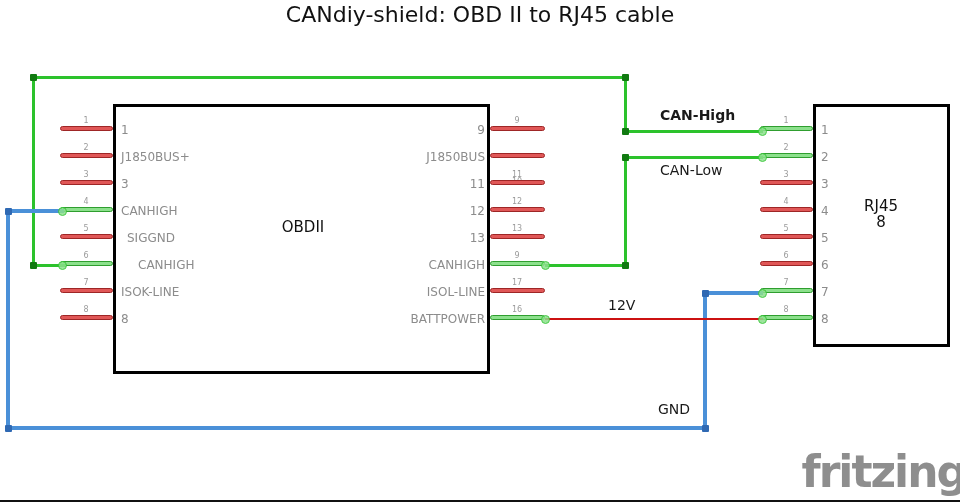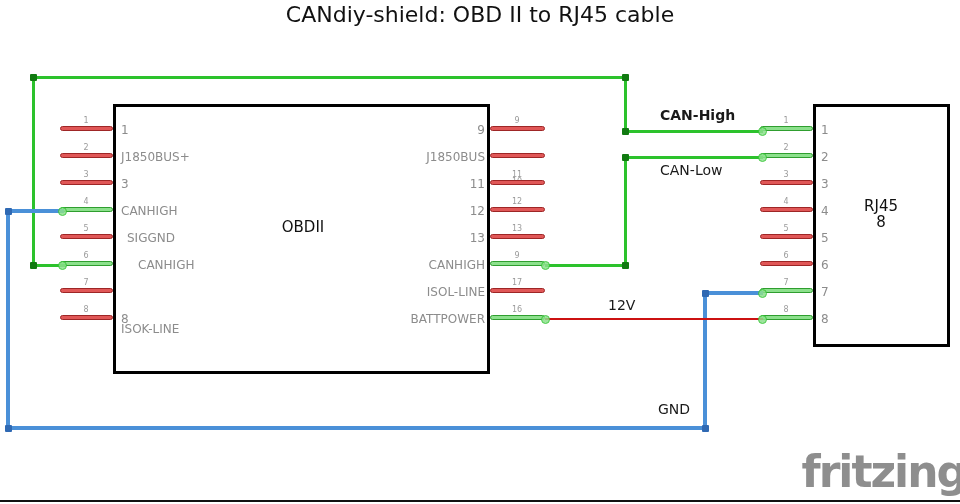--- a/index.html
+++ b/index.html
@@ -111,21 +111,21 @@
       <div class="pin-number" style="left: 74px; top: 197px;">4</div>
       <div class="pin-label" style="top: 203px; left: 121px;">CANHIGH</div>
       <div class="pin-stub stub-red" style="left: 60px; top: 234px; width: 53px;"></div>
       <div class="pin-number" style="left: 74px; top: 224px;">5</div>
       <div class="pin-label" style="top: 230px; left: 127px;">SIGGND</div>
       <div class="pin-stub stub-green" style="left: 60px; top: 261px; width: 53px;"></div>
       <div class="pin-number" style="left: 74px; top: 251px;">6</div>
       <div class="pin-label" style="top: 257px; left: 138px;">CANHIGH</div>
       <div class="pin-stub stub-red" style="left: 60px; top: 288px; width: 53px;"></div>
       <div class="pin-number" style="left: 74px; top: 278px;">7</div>
-      <div class="pin-label" style="top: 284px; left: 121px; margin-top: 37px;">ISOK-LINE</div>
+      <div class="pin-label" style="top: 284px; left: 121px;">ISOK-LINE</div>
       <div class="pin-stub stub-red" style="left: 60px; top: 315px; width: 53px;"></div>
       <div class="pin-number" style="left: 74px; top: 305px;">8</div>
       <div class="pin-label" style="top: 311px; left: 121px;">8</div>
     </div>
   <div id="obdii-right-pins">
       <div class="pin-stub stub-red" style="left: 490px; top: 126px; width: 55px;"></div>
       <div class="pin-number" style="left: 505px; top: 116px;">9</div>
       <div class="pin-label" style="top: 122px; right: 475px; text-align: right;">9</div>
       <div class="pin-stub stub-red" style="left: 490px; top: 153px; width: 55px;"></div>
       <div class="pin-number" style="left: 505px; top: 143px; margin-top: 34px;">10</div>

